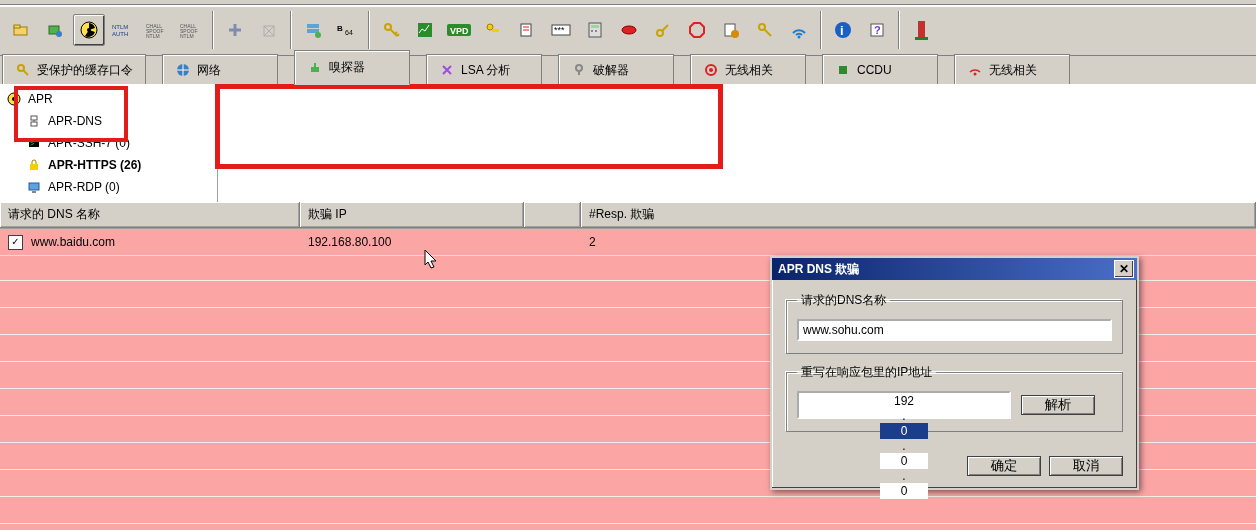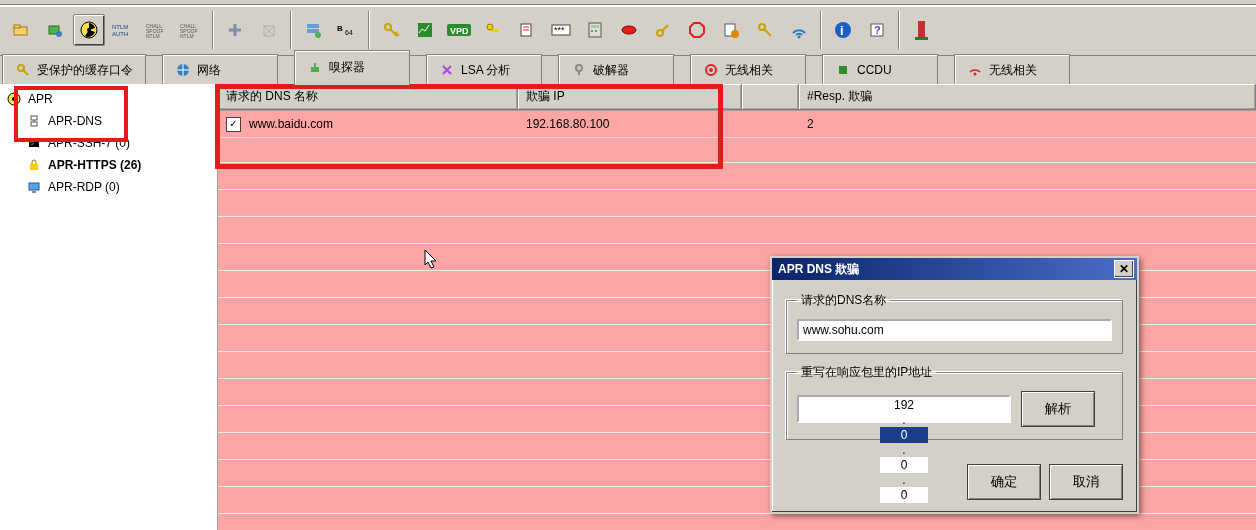--- a/index.html
+++ b/index.html
@@ -17,21 +17,21 @@
   .tbtn.disabled{opacity:.45;}
   .tbtn.active{border:1px solid #808080;box-shadow:inset 1px 1px 0 #fff,inset -1px -1px 0 #404040;}
 
   
   .tabbar{height:28px;border-bottom:1px solid #808080;display:flex;align-items:flex-end;padding-left:2px;background:#d4d0c8;}
   .tab{height:24px;min-width:90px;padding:3px 12px;display:flex;align-items:center;gap:6px;border:1px solid #808080;border-bottom:none;background:#d4d0c8;margin-right:16px;box-shadow:inset 1px 1px 0 #fff;position:relative;top:1px;}
   .tab.active{background:#d4d0c8;height:27px;top:1px;border-bottom:1px solid #d4d0c8;z-index:2;}
   .tab .ico{display:inline-flex;width:16px;height:16px;align-items:center;justify-content:center;}
 
   
-  .workspace{position:absolute;top:84px;left:0;right:0;bottom:0;display:flex;background:#fff;}
+  .workspace{position:absolute;top:84px;left:0;right:0;bottom:0;display:flex;background:#fff;flex-direction:column;}
   .sidebar{width:217px;background:#fff;border-right:1px solid #a0a0a0;padding:4px 0;}
   .tree-item{display:flex;align-items:center;height:22px;padding-left:6px;gap:6px;}
   .tree-item .ico{width:16px;height:16px;display:flex;align-items:center;justify-content:center;}
   .tree-item.bold{font-weight:bold;}
   .tree-item.indent{padding-left:26px;}
 
   
   .hl-sidebar{position:absolute;border:4px solid #e21b1b;pointer-events:none;left:14px;top:86px;width:106px;height:48px;}
 
   
@@ -57,21 +57,21 @@
   .titlebar{height:22px;background:linear-gradient(to right,#0a246a,#4a6fc8);color:#fff;display:flex;align-items:center;justify-content:space-between;padding:0 3px 0 6px;font-weight:bold;}
   .titlebar .closebtn{width:18px;height:16px;background:#d4d0c8;border:1px solid #fff;box-shadow:inset -1px -1px 0 #404040;display:flex;align-items:center;justify-content:center;color:#000;font-weight:bold;font-family:Arial;}
   .dlgbody{padding:12px 14px 10px 14px;}
   fieldset{border:1px solid #808080;box-shadow:1px 1px 0 #fff inset,-1px -1px 0 #fff;padding:10px 10px 12px 10px;margin:0 0 10px 0;}
   legend{padding:0 4px;}
   .txtinput{width:100%;height:22px;border:2px inset #fff;background:#fff;padding:2px 4px;font-family:inherit;font-size:12px;box-sizing:border-box;}
   .ipbox{display:flex;align-items:center;border:2px inset #fff;background:#fff;height:24px;width:210px;flex-direction:column;}
   .ipbox input{border:none;width:44px;text-align:center;font-family:inherit;font-size:12px;outline:none;}
   .ipbox span{width:6px;text-align:center;}
   .ipbox input.sel{background:#1a3e8c;color:#fff;}
-  .btn{height:36px;min-width:74px;border:1px solid #404040;background:#d4d0c8;box-shadow:inset 1px 1px 0 #fff,inset -1px -1px 0 #808080;padding:0 10px;}
+  .btn{height:20px;min-width:74px;border:1px solid #404040;background:#d4d0c8;box-shadow:inset 1px 1px 0 #fff,inset -1px -1px 0 #808080;padding:0 10px;}
   .dlgbtns{display:flex;justify-content:flex-end;gap:8px;padding:4px 14px 12px 14px;}
 </style>
 </head>
 <body>
 <div class="app">
 
 <div class="menubar"></div>
 
 <div class="toolbar">
   <div class="grp">

